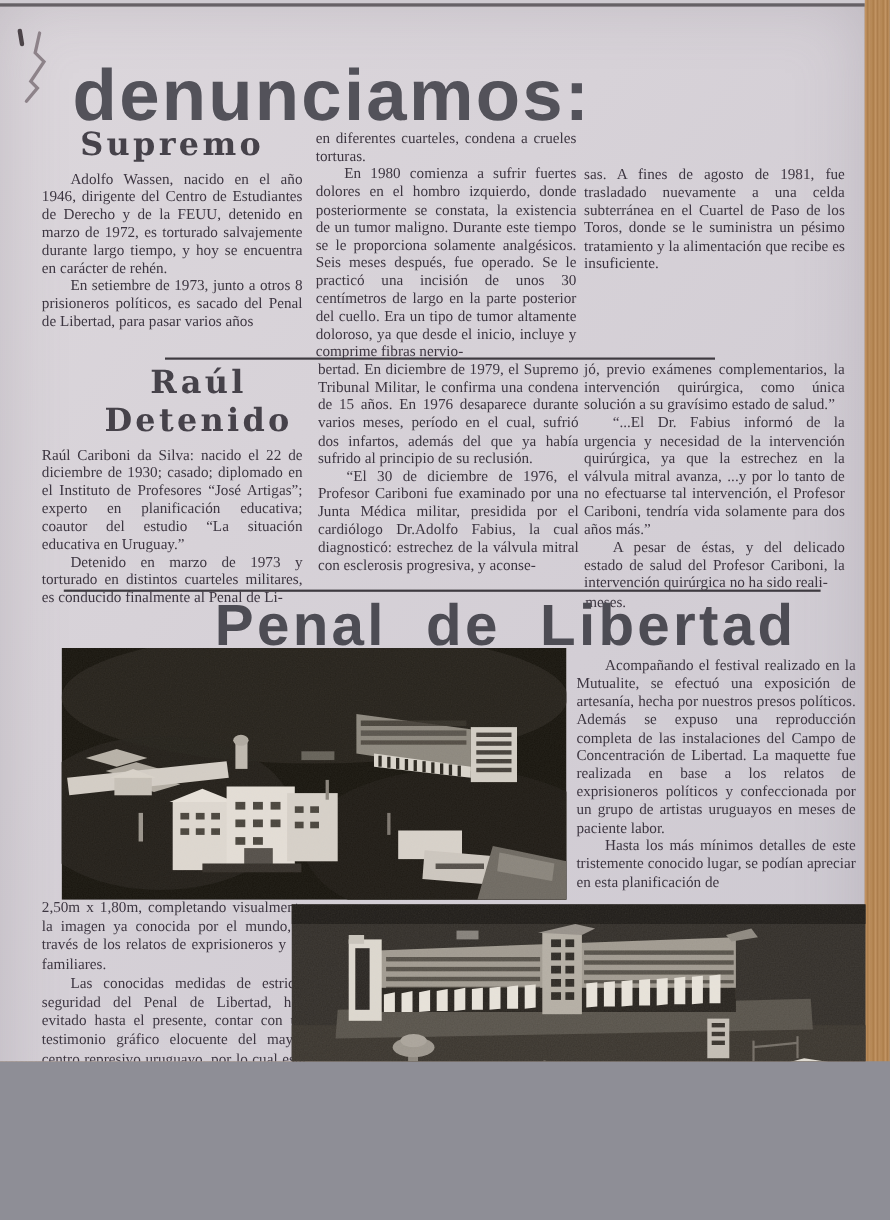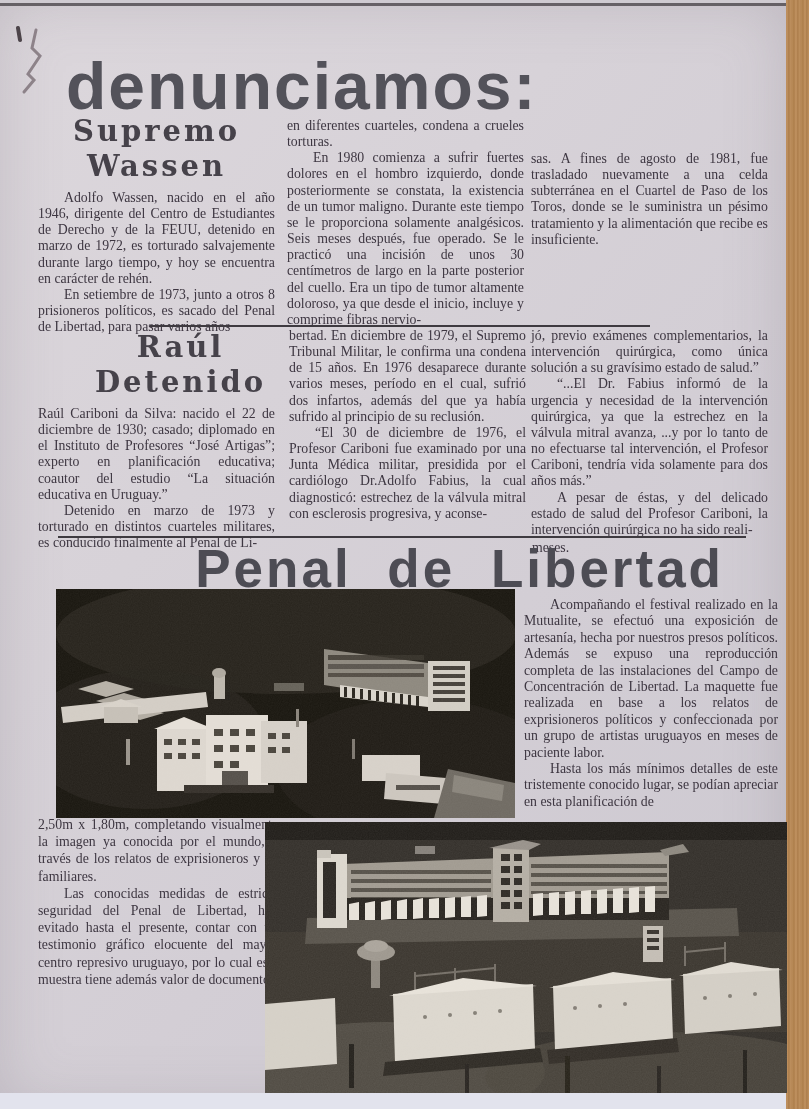--- a/index.html
+++ b/index.html
@@ -1,19 +1,19 @@
 <!DOCTYPE html>
 <html><head>
 <meta charset="utf-8">
 <style>
   html,body { margin:0; padding:0; }
   body { background:#8e8e96; }
 
   .scan {
-    position:relative; width:809px; height:1109px; overflow:hidden;
+    position:relative; width:809px; height:965px; overflow:hidden;
     background:
       repeating-linear-gradient(90deg,
         #b98c59 0px, #ad7e4b 2px, #c29463 4px, #a97a48 6px, #bd905e 7px, #b68756 9px);
     font-family:"Liberation Serif", serif;
   }
 
   .paper {
     position:absolute; left:0; top:0; width:786px; height:1109px;
     background:linear-gradient(130deg, #dcd7dc 0%, #d7d2d8 35%, #d3ced5 60%, #ccc8d0 100%);
     box-shadow:inset 0 0 60px rgba(120,110,125,.25);
@@ -66,21 +66,20 @@
     <svg class="crease" width="40" height="70" viewBox="0 0 40 70">
       <path d="M22 4 L18 22 L26 30 L14 48 L20 54 L10 66" fill="none" stroke="#6d6168" stroke-width="3" stroke-linecap="round" opacity="0.7"></path>
       <path d="M4 2 L6 14" fill="none" stroke="#4c4449" stroke-width="4" stroke-linecap="round"></path>
     </svg>
 
     <div class="masthead">denunciamos:</div>
 
     <div class="col" style="left:38px; top:114px;">
       <div class="sec-title">
         <div>Supremo</div>
-        <div>Wassen</div>
       </div>
       <div class="body-text">
         <p class="ind">Adolfo Wassen, nacido en el año 1946, dirigente del Centro de Estudiantes de Derecho y de la FEUU, detenido en marzo de 1972, es torturado salvajemente durante largo tiempo, y hoy se encuentra en carácter de rehén.</p>
         <p class="ind">En setiembre de 1973, junto a otros 8 prisioneros políticos, es sacado del Penal de Libertad, para pasar varios años</p>
       </div>
     </div>
 
     <div class="col" style="left:287px; top:118px;">
       <div class="body-text">
         <p>en diferentes cuarteles, condena a crueles torturas.</p>

